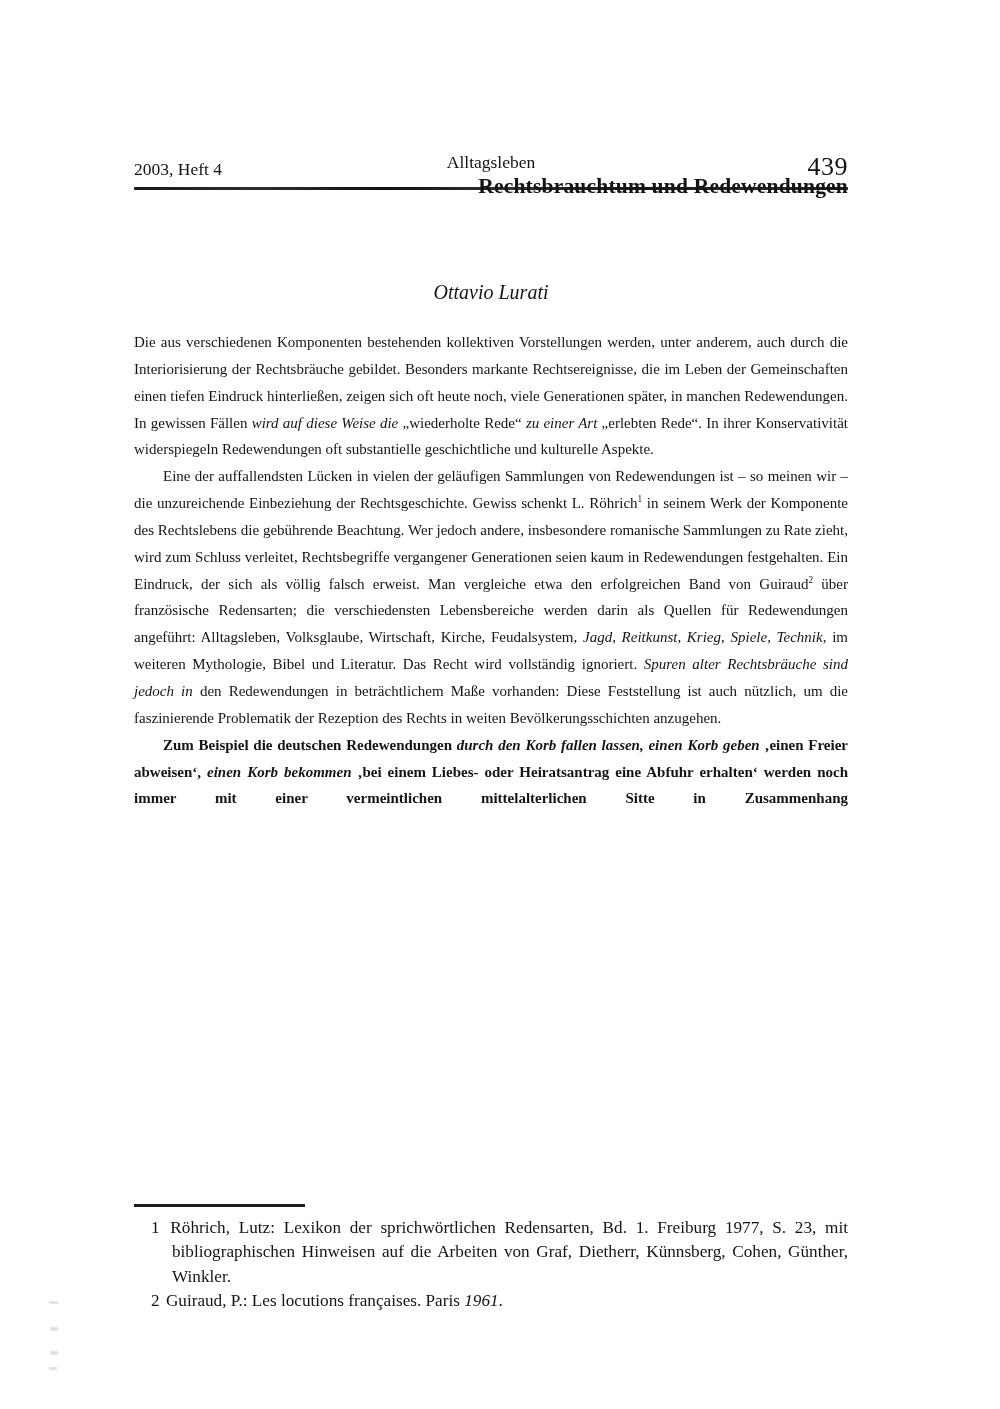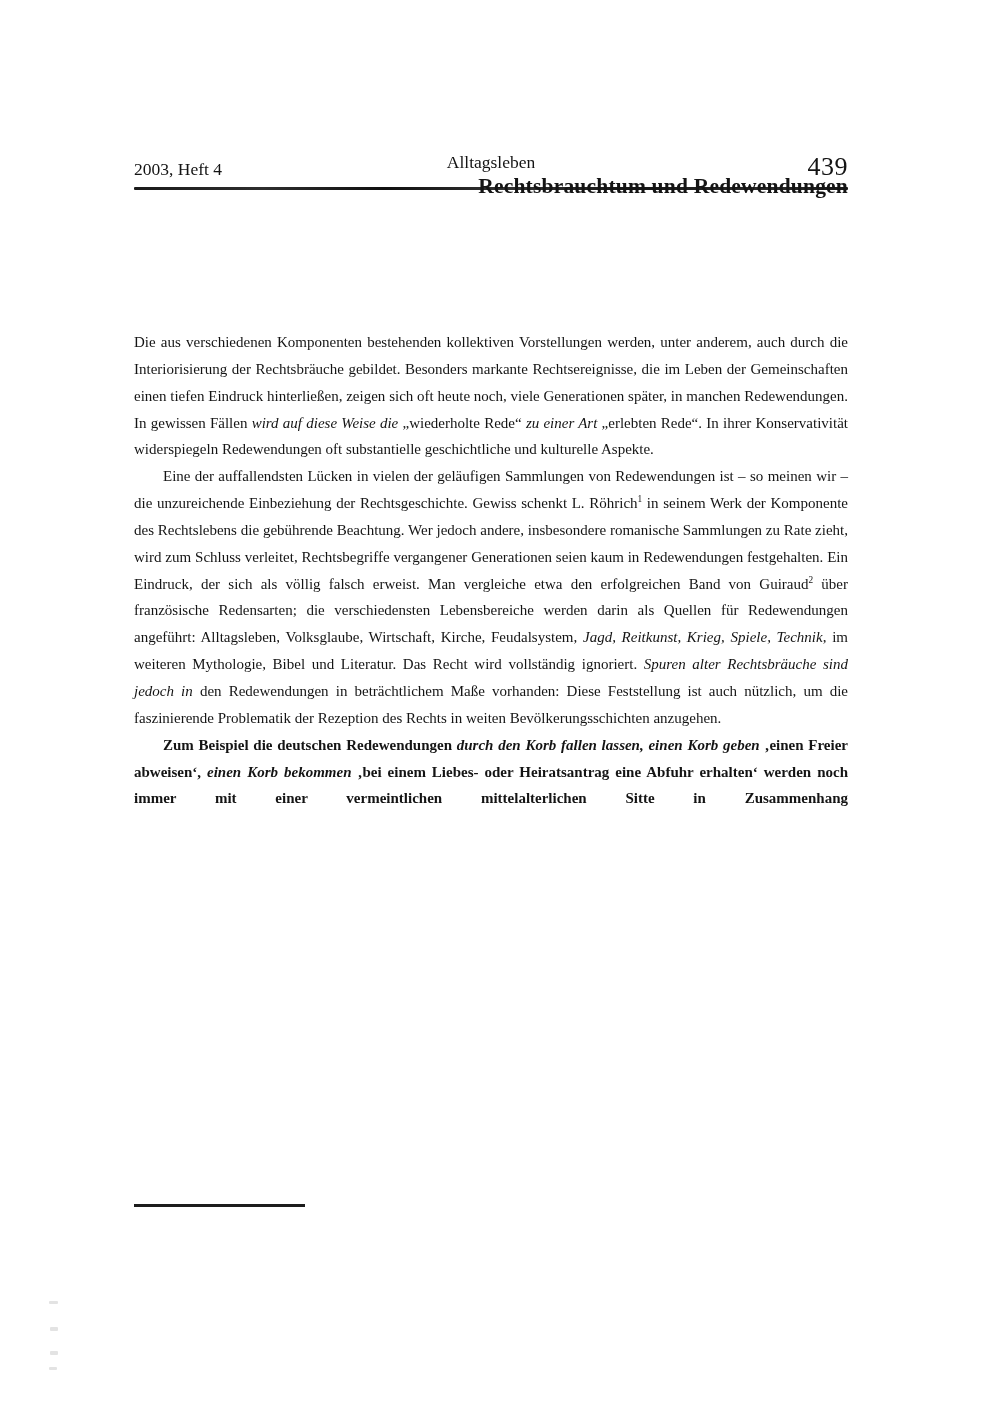--- a/index.html
+++ b/index.html
@@ -115,30 +115,33 @@
   <div class="header column">
     <span>2003, Heft 4</span>
     <span class="center-label">Alltagsleben</span>
     <span class="pagenum">439</span>
   </div>
 
   <div class="header-rule column"></div>
 
   <h1 class="title column">Rechtsbrauchtum und Redewendungen</h1>
 
+  <div class="author column">Ottavio Lurati</div>
 
   <div class="body column">
       <p class="para"><span>Die aus verschiedenen Komponenten bestehenden kollektiven Vorstellungen werden, unter anderem, auch durch die Interiorisierung der Rechtsbräuche gebildet. Besonders markante Rechtsereignisse, die im Leben der Gemeinschaften einen tiefen Eindruck hinterließen, zeigen sich oft heute noch, viele Generationen später, in manchen Redewendungen. In gewissen Fällen </span><span class="it">wird auf diese Weise die </span><span>„wiederholte Rede“ </span><span class="it">zu einer Art </span><span>„erlebten Rede“. In ihrer Konservativität widerspiegeln Redewendungen oft substantielle geschichtliche und kulturelle Aspekte.</span></p>
       <p class="para indent"><span>Eine der auffallendsten Lücken in vielen der geläufigen Sammlungen von Redewendungen ist – so meinen wir – die unzureichende Einbeziehung der Rechtsgeschichte. Gewiss schenkt L. Röhrich</span><sup>1</sup><span> in seinem Werk der Komponente des Rechtslebens die gebührende Beachtung. Wer jedoch andere, insbesondere romanische Sammlungen zu Rate zieht, wird zum Schluss verleitet, Rechtsbegriffe vergangener Generationen seien kaum in Redewendungen festgehalten. Ein Eindruck, der sich als völlig falsch erweist. Man vergleiche etwa den erfolgreichen Band von Guiraud</span><sup>2</sup><span> über französische Redensarten; die verschiedensten Lebensbereiche werden darin als Quellen für Redewendungen angeführt: Alltagsleben, Volksglaube, Wirtschaft, Kirche, Feudalsystem, </span><span class="it">Jagd, Reitkunst, Krieg, Spiele, Technik</span><span>, im weiteren Mythologie, Bibel und Literatur. Das Recht wird vollständig ignoriert. </span><span class="it">Spuren alter Rechtsbräuche sind jedoch in</span><span> den Redewendungen in beträchtlichem Maße vorhanden: Diese Feststellung ist auch nützlich, um die faszinierende Problematik der Rezeption des Rechts in weiten Bevölkerungsschichten anzugehen.</span></p>
       <p class="para indent fill-last"><span>Zum Beispiel die deutschen Redewendungen </span><span class="it">durch den Korb fallen lassen, einen Korb geben </span><span>‚einen Freier abweisen‘, </span><span class="it">einen Korb bekommen </span><span>‚bei einem Liebes- oder Heiratsantrag eine Abfuhr erhalten‘ werden noch immer mit einer vermeintlichen mittelalterlichen Sitte in Zusammenhang</span></p>
     </div>
 
   <div class="fn-rule column"></div>
 
   <div class="footnotes column">
+      <div class="footnote"><span class="fn-num">1 </span><span>Röhrich, Lutz: Lexikon der sprichwörtlichen Redensarten, Bd. 1. Freiburg 1977, S. 23, mit bibliographischen Hinweisen auf die Arbeiten von Graf, Dietherr, Künnsberg, Cohen, Günther, Winkler.</span></div>
+      <div class="footnote"><span class="fn-num">2 </span><span>Guiraud, P.: Les locutions françaises. Paris </span><span class="it">1961</span><span>.</span></div>
     </div>
 
   <div class="artifact a1"></div>
   <div class="artifact a2"></div>
   <div class="artifact a3"></div>
   <div class="artifact a4"></div>
 
 </div>
 
 </body></html>

